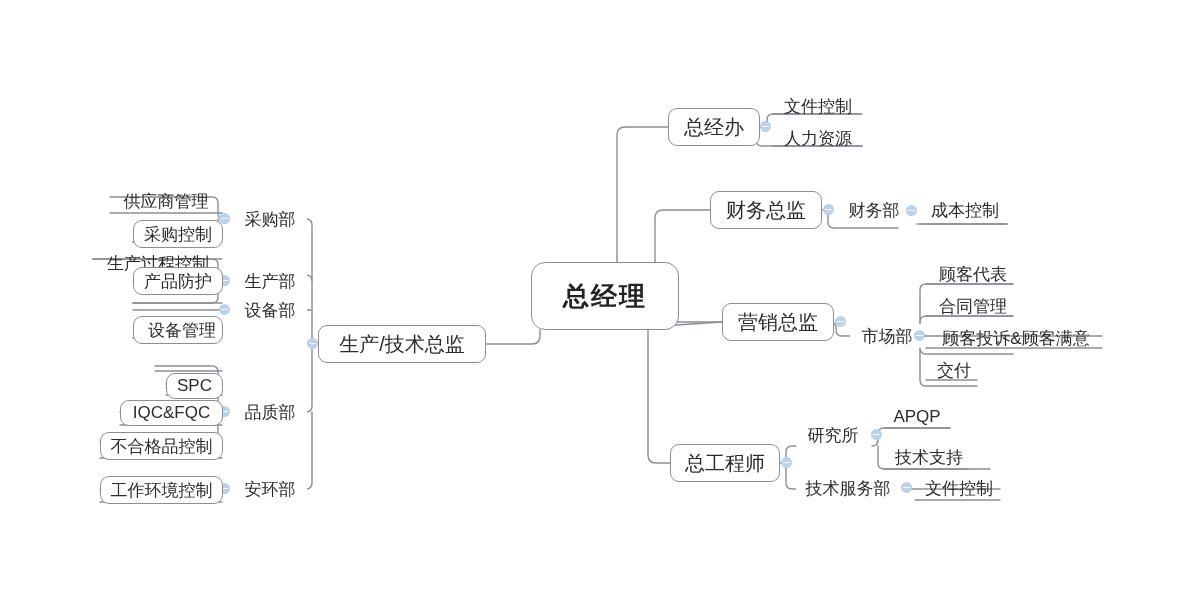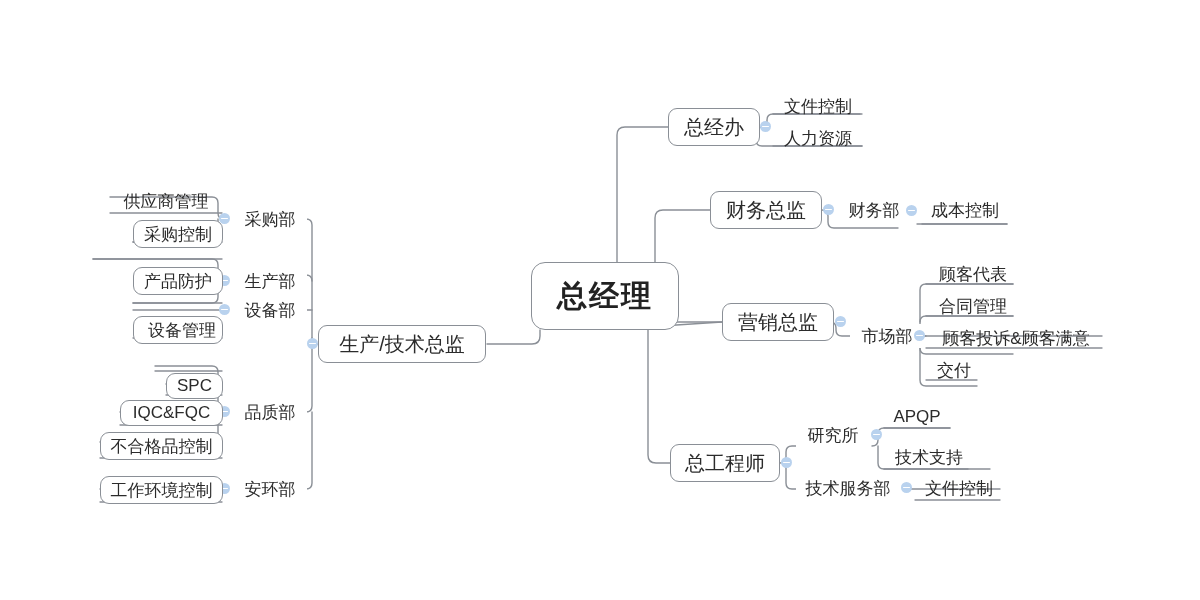--- a/index.html
+++ b/index.html
@@ -16,21 +16,21 @@
   .node{
     position:absolute;box-sizing:border-box;
     display:flex;align-items:center;justify-content:center;
     white-space:nowrap;color:#2b2b2b;background:#ffffff;
   }
   .node.boxed{
     border:1.3px solid #8a8f96;border-radius:9px;
   }
   .node.root{
     border:1.6px solid #8a8f96;border-radius:14px;
-    font-size:30px;font-weight:bold;letter-spacing:2px;color:#222;
+    font-size:26px;font-weight:bold;letter-spacing:2px;color:#222;
   }
   .node.lvl1{ font-size:20px; }
   .node.lvl2{ font-size:17px; }
   .node.leaf{
     font-size:17px;background:transparent;
   }
   .node.leafbox{
     border:1.3px solid #8a8f96;border-radius:9px;font-size:17px;
   }
 
@@ -219,20 +219,23 @@
     <span>供应商管理</span>
   </div>
   <div class="node leafbox" style="left:133px;top:220px;width:90px;height:28px;">
     <span>采购控制</span>
   </div>
 
   <div class="node lvl2" style="left:233px;top:269px;width:74px;height:24px;">
     <span>生产部</span>
   </div>
   <div class="handle" style="left:219px;top:275px;"></div>
+  <div class="node leaf" style="left:93px;top:251px;width:130px;height:24px;">
+    <span>生产过程控制</span>
+  </div>
   <div class="node leafbox" style="left:133px;top:267px;width:90px;height:28px;">
     <span>产品防护</span>
   </div>
 
   <div class="node lvl2" style="left:233px;top:298px;width:74px;height:24px;">
     <span>设备部</span>
   </div>
   <div class="handle" style="left:219px;top:304px;"></div>
   <div class="node leafbox" style="left:133px;top:316px;width:90px;height:28px;padding-left:8px;">
     <span>设备管理</span>

